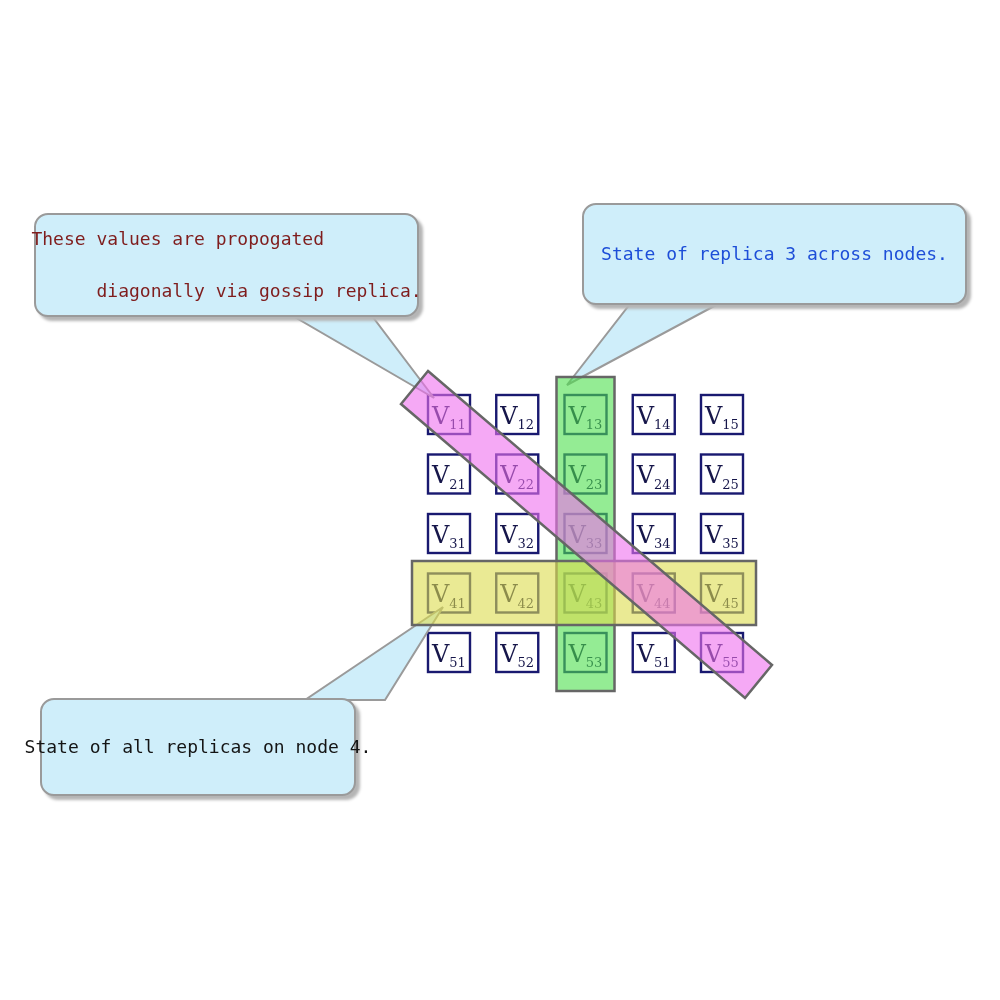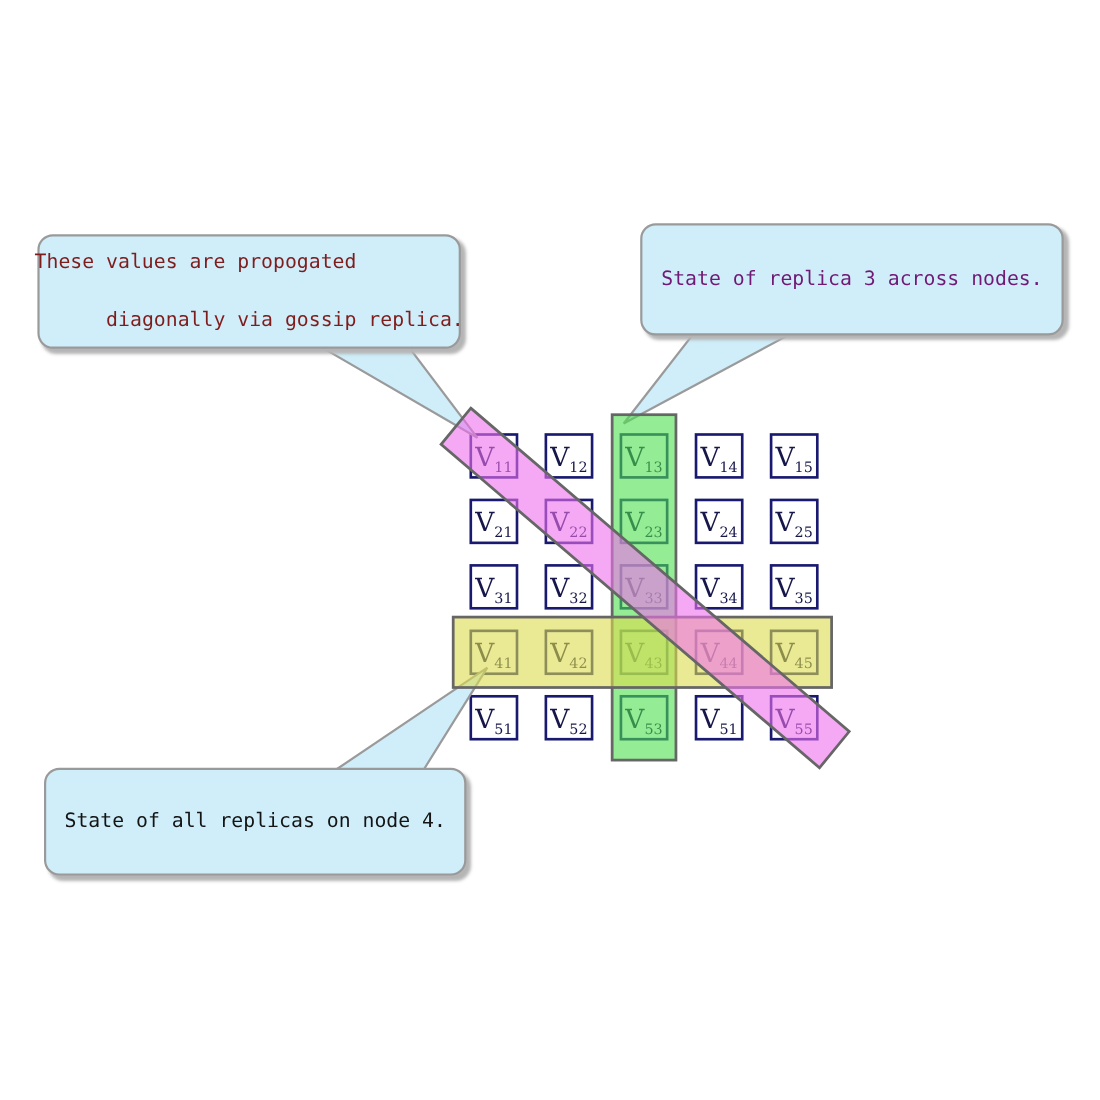--- a/index.html
+++ b/index.html
@@ -134,20 +134,20 @@
       <polygon points="428,371 772,665 745,698 401,404" fill-opacity="0.6" stroke="#666666" stroke-width="2.5" fill="#ee70ee"></polygon>
     </g>
   </svg>
 
   <div class="callout" style="left:34px;top:213px;width:385px;height:104px;">
     <div class="callout-text" style="color:#7f1d1d;"><span>These values are propogated</span><br>
       <span>diagonally via gossip replica.</span></div>
   </div>
 
   <div class="callout" style="left:582px;top:203px;width:385px;height:102px;">
-    <div class="callout-text" style="color:#701a75;"><span>State of replica 3 across nodes.</span></div>
+    <div class="callout-text" style="color:#1d4ed8;"><span>State of replica 3 across nodes.</span></div>
   </div>
 
-  <div class="callout" style="left:40px;top:698px;width:384px;height:98px;align-items:center;">
+  <div class="callout" style="left:40px;top:698px;width:316px;height:98px;align-items:center;">
     <div class="callout-text" style="color:#141414;"><span>State of all replicas on node 4.</span></div>
   </div>
 
 </div>
 
 </body></html>

